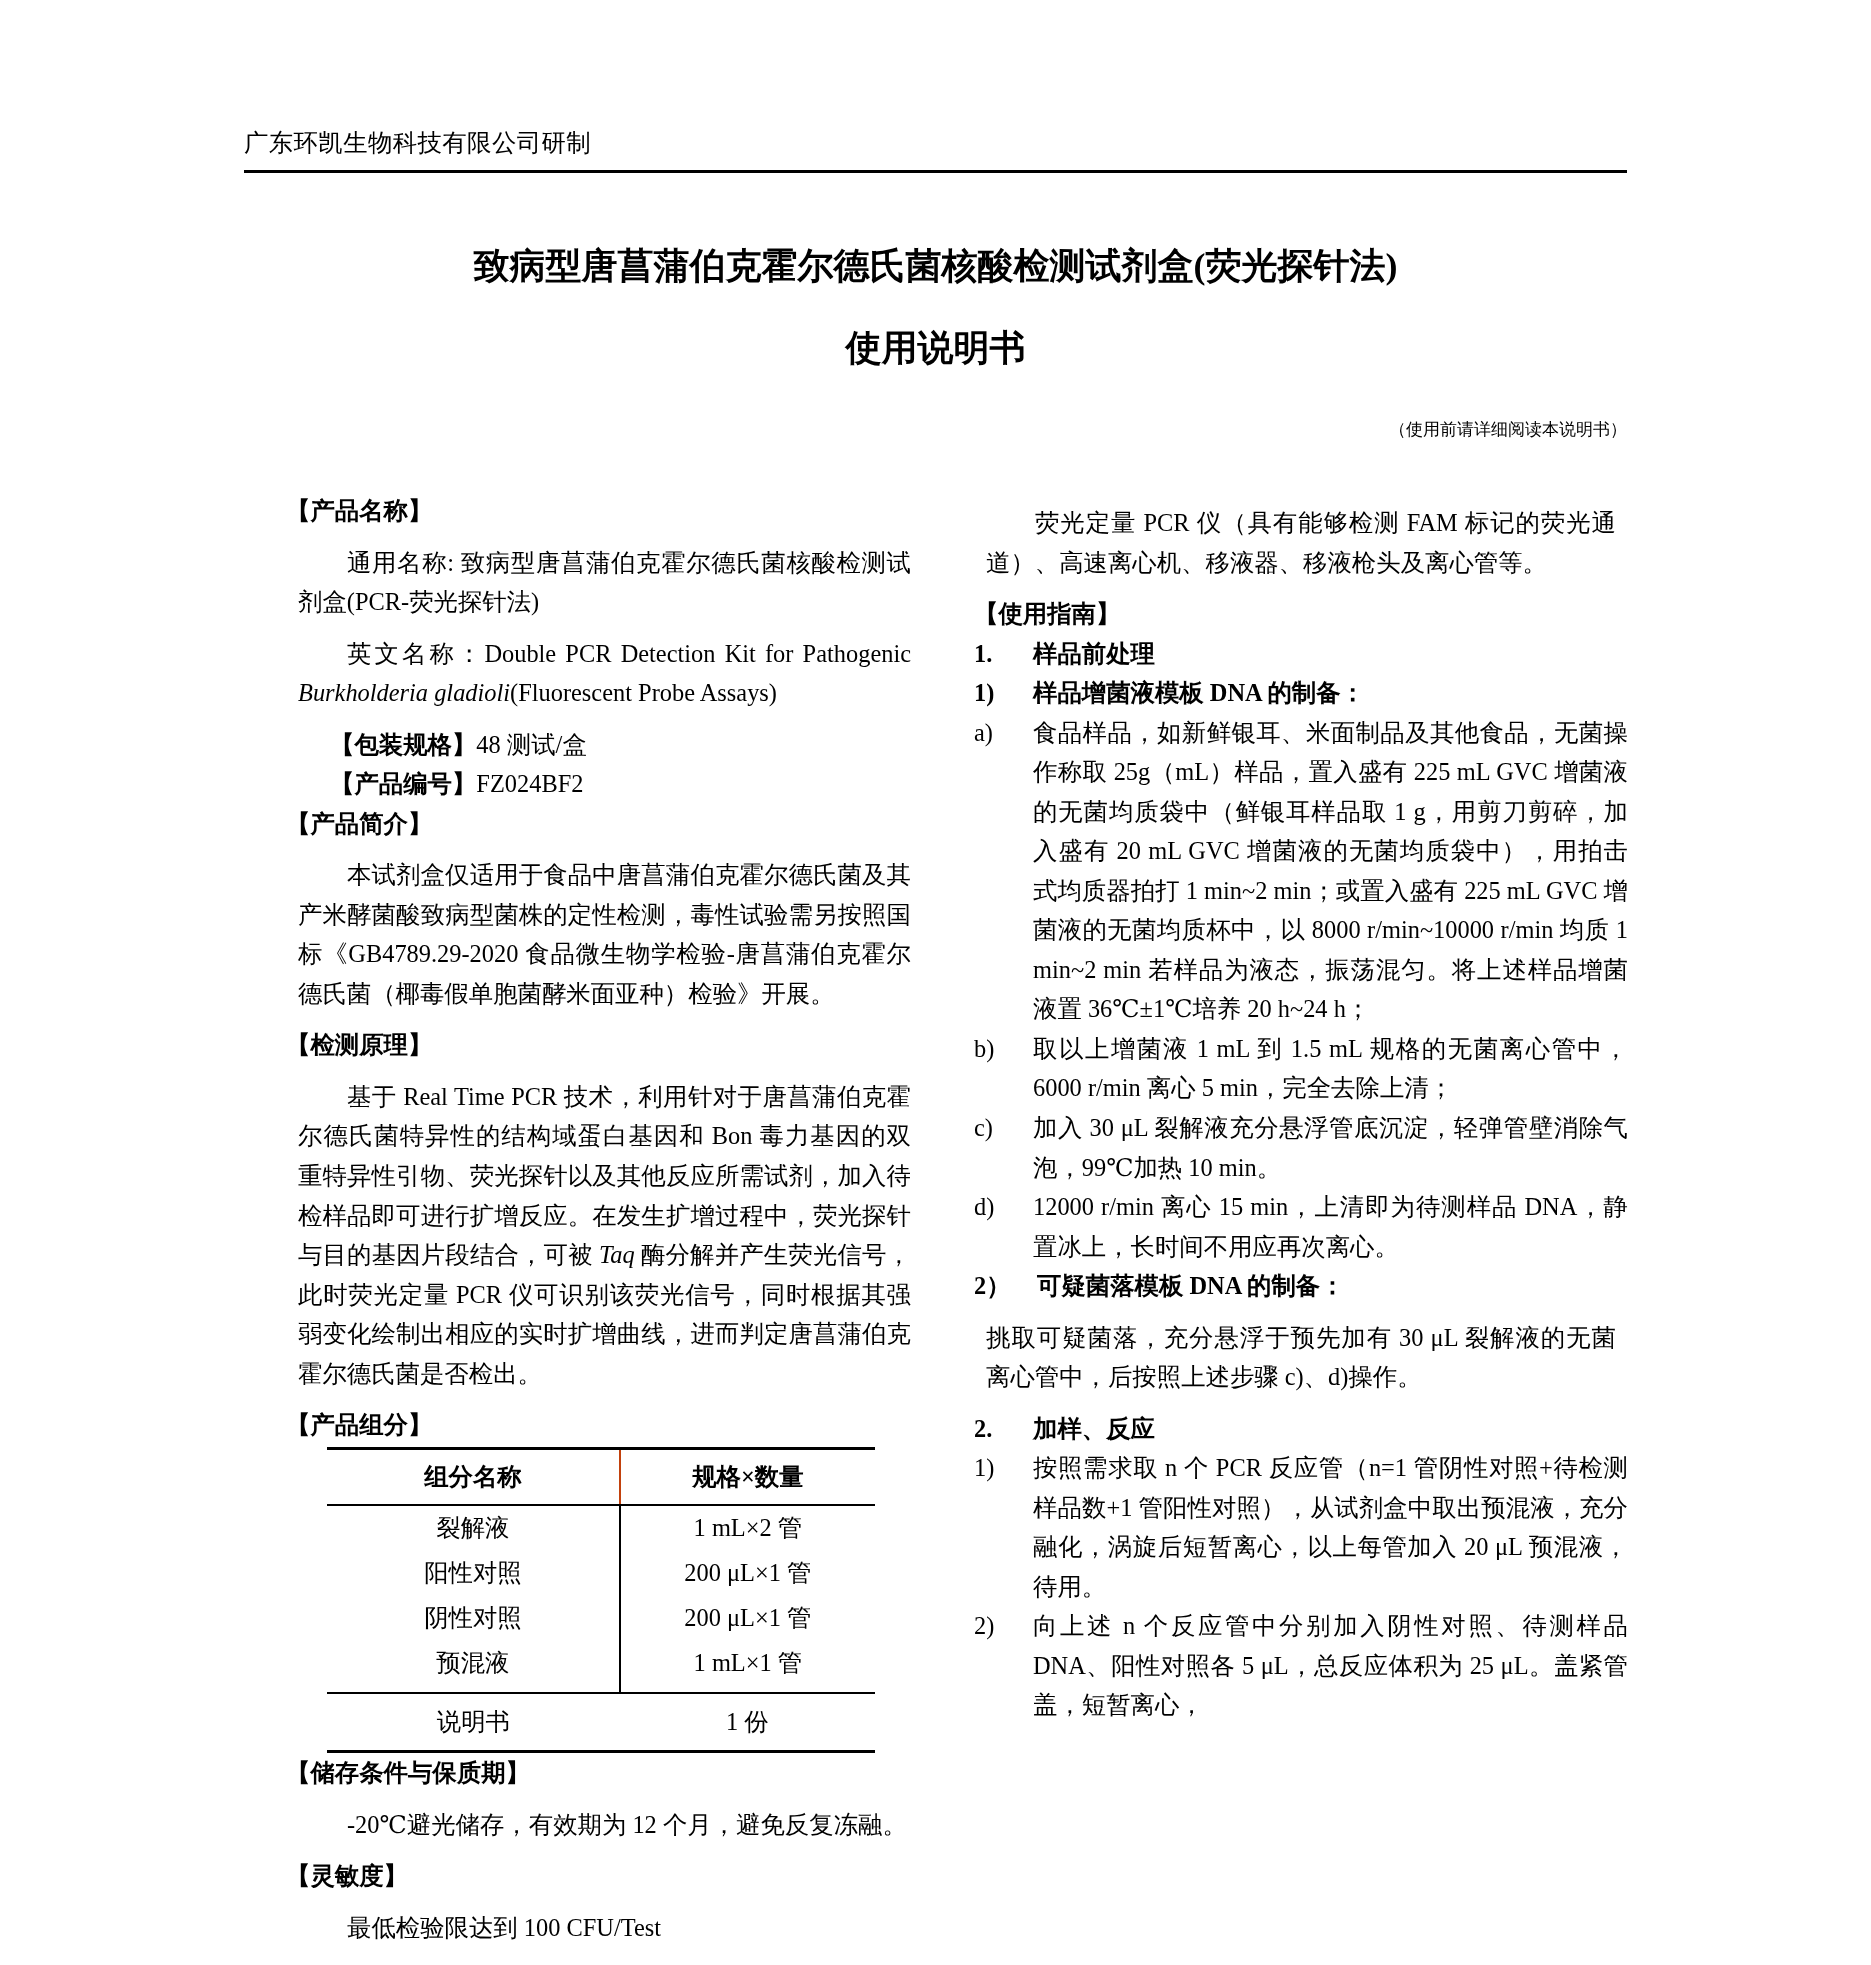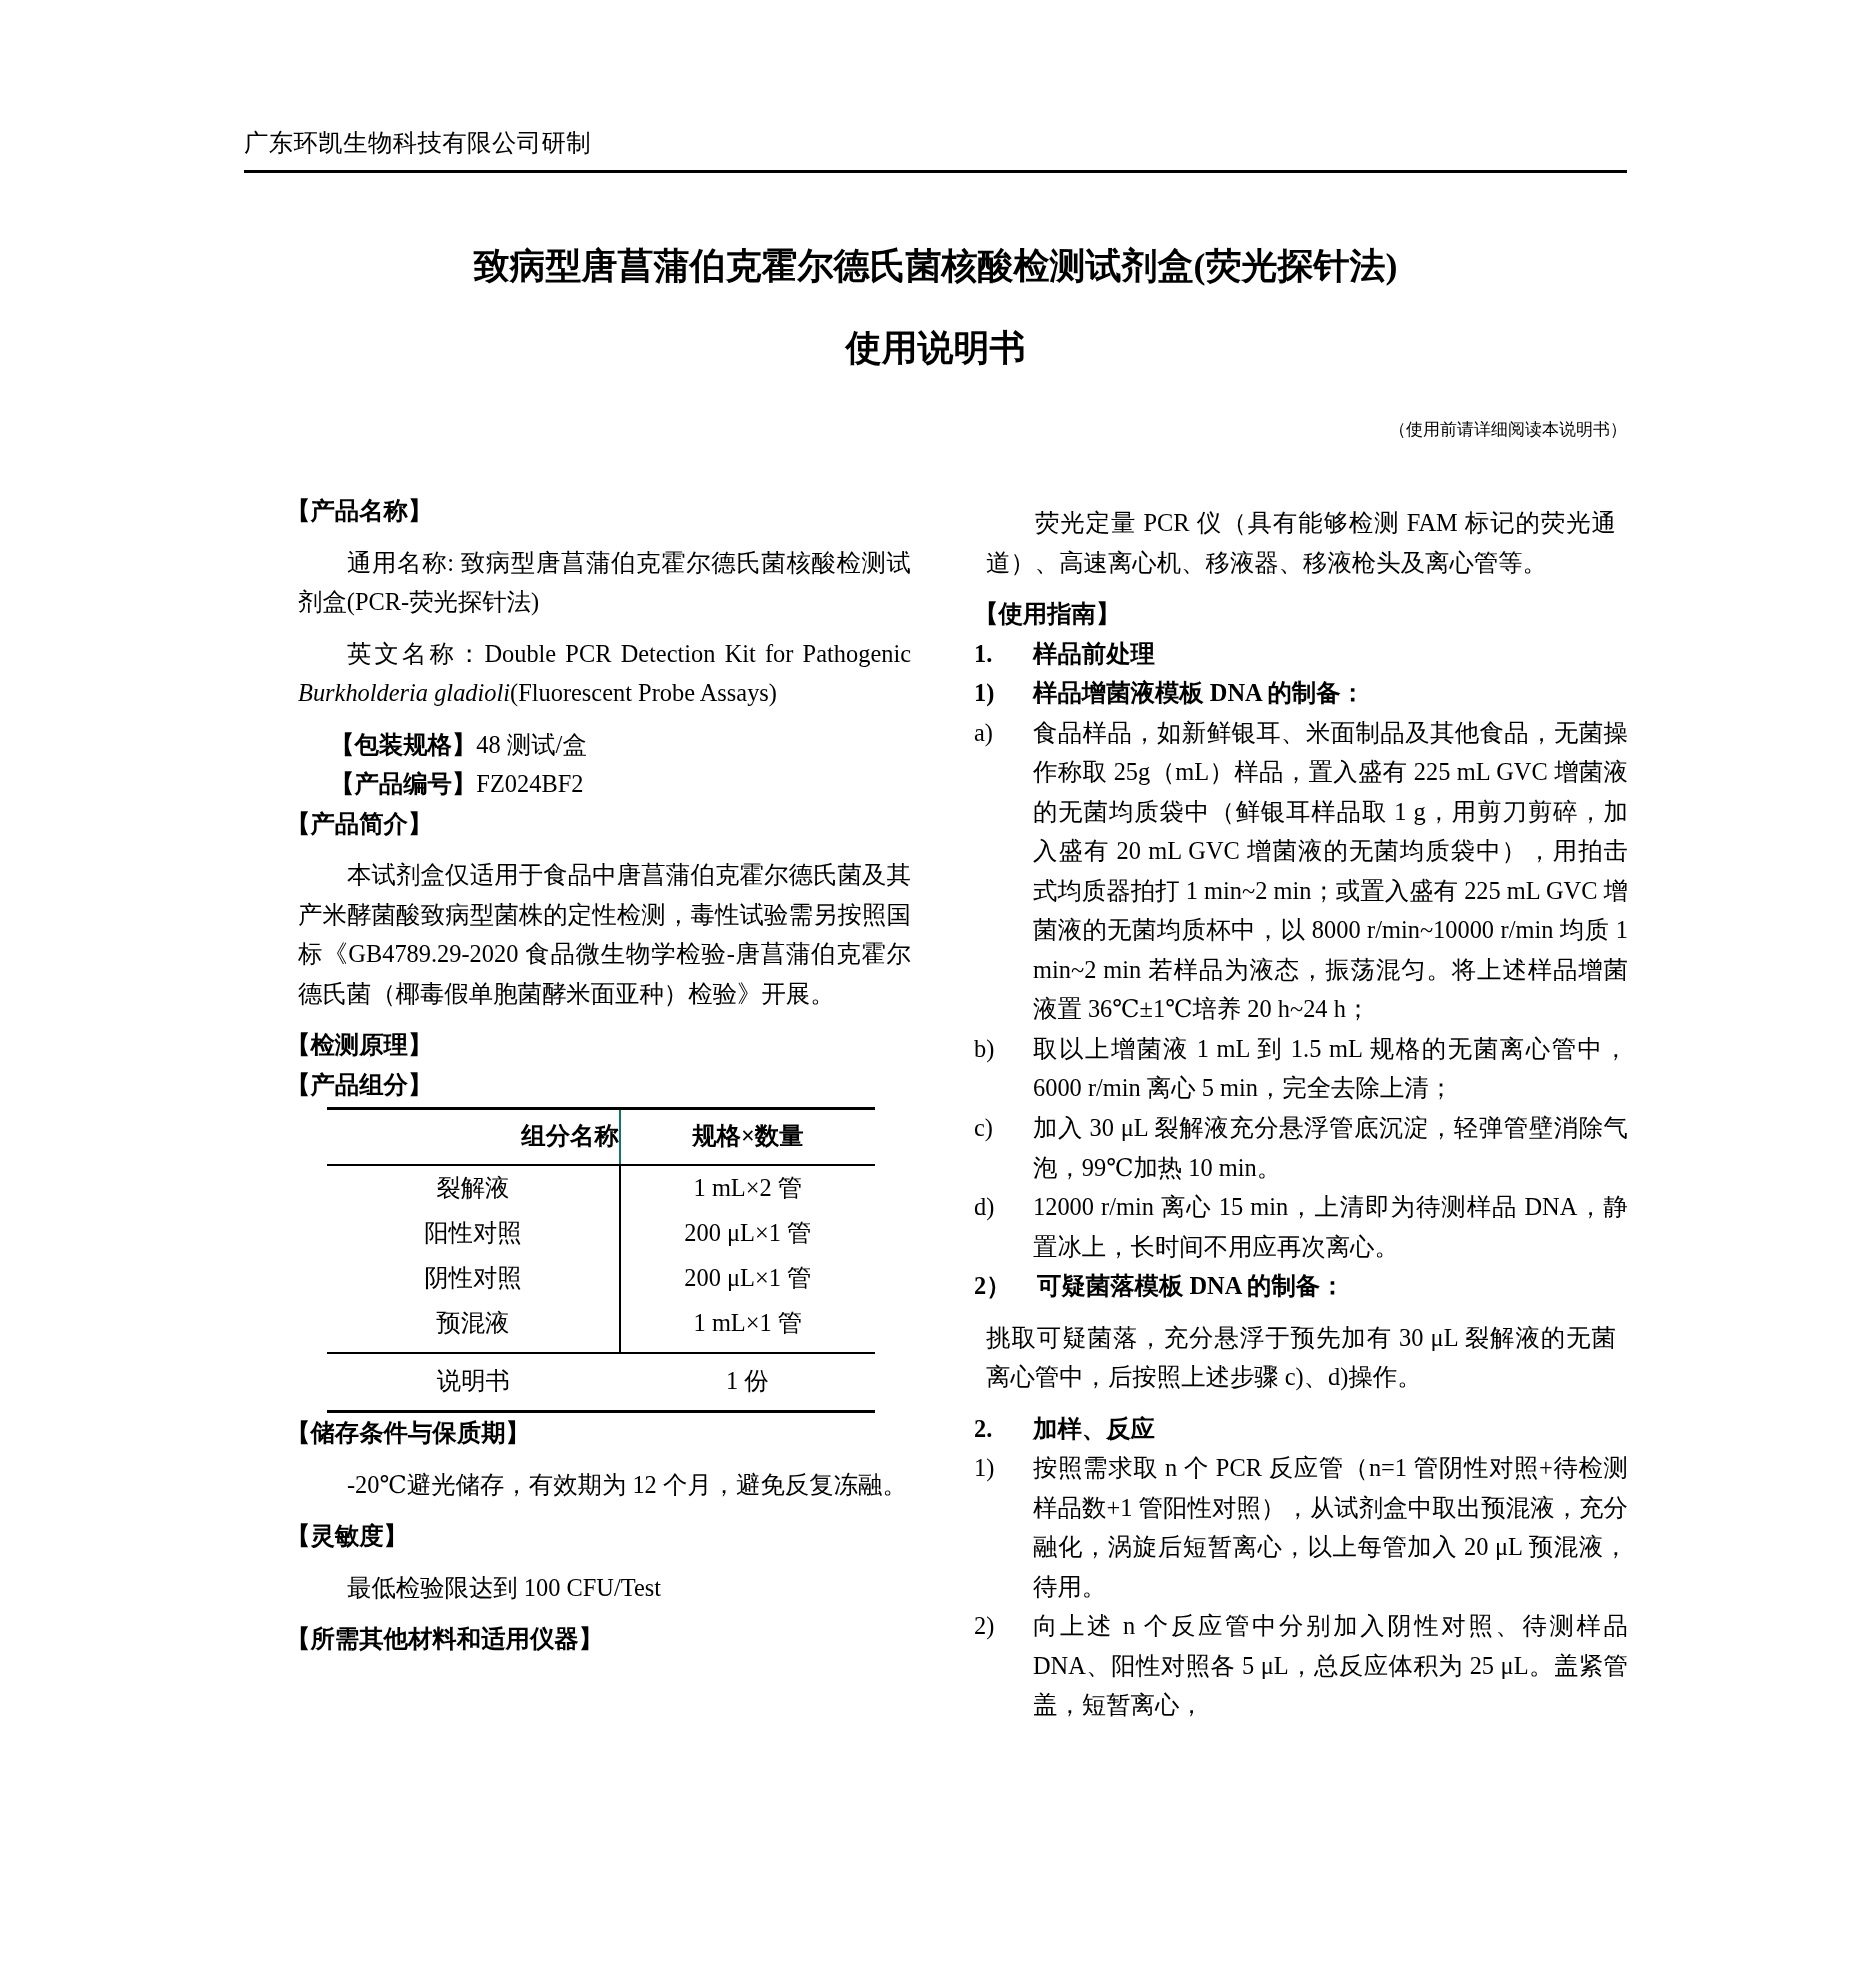--- a/index.html
+++ b/index.html
@@ -110,21 +110,21 @@
     border: 0;
   }
   table.components .col-a { width: 293px; }
   table.components .col-b { width: 255px; }
   table.components tr.head td {
     font-weight: bold;
     border-top: 3.1px solid #000;
     border-bottom: 2px solid #000;
     padding: 8.6px 0 8.6px 0;
   }
-  table.components tr.head td.col-a { border-right: 2px solid #0f766e; text-align: right; }
+  table.components tr.head td.col-a { border-right: 2px solid #c2410c; }
   table.components tr.body td.col-a { border-right: 2px solid #000; }
   table.components tr.last-body td { padding-bottom: 10.2px; }
   table.components tr.last-body td.col-a { border-right: 2px solid #000; }
   table.components tr.span td {
     border-top: 2px solid #000;
     border-bottom: 3.1px solid #000;
     padding: 9.4px 0 10.2px 0;
   }
 
   
@@ -171,20 +171,21 @@
     <p class="body indent"><span>英文名称：Double PCR Detection Kit for Pathogenic </span><span class="it">Burkholderia gladioli</span><span>(Fluorescent Probe Assays)</span></p>
 
     <p class="kv"><span class="k">【包装规格】</span><span>48 测试/盒</span></p>
 
     <p class="kv"><span class="k">【产品编号】</span><span>FZ024BF2</span></p>
 
     <div class="sec-head">【产品简介】</div>
     <p class="body indent">本试剂盒仅适用于食品中唐菖蒲伯克霍尔德氏菌及其产米酵菌酸致病型菌株的定性检测，毒性试验需另按照国标《GB4789.29-2020 食品微生物学检验-唐菖蒲伯克霍尔德氏菌（椰毒假单胞菌酵米面亚种）检验》开展。</p>
 
     <div class="sec-head">【检测原理】</div>
+    <p class="body indent"><span>基于 Real Time PCR 技术，利用针对于唐菖蒲伯克霍尔德氏菌特异性的结构域蛋白基因和 Bon 毒力基因的双重特异性引物、荧光探针以及其他反应所需试剂，加入待检样品即可进行扩增反应。在发生扩增过程中，荧光探针与目的基因片段结合，可被 </span><span class="it">Taq</span><span> 酶分解并产生荧光信号，此时荧光定量 PCR 仪可识别该荧光信号，同时根据其强弱变化绘制出相应的实时扩增曲线，进而判定唐菖蒲伯克霍尔德氏菌是否检出。</span></p>
 
     <div class="sec-head">【产品组分】</div>
 
     <table class="components">
       <tbody>
         <tr class="head">
           <td class="col-a">组分名称</td>
           <td class="col-b">规格×数量</td>
         </tr>
         <tr class="body">

